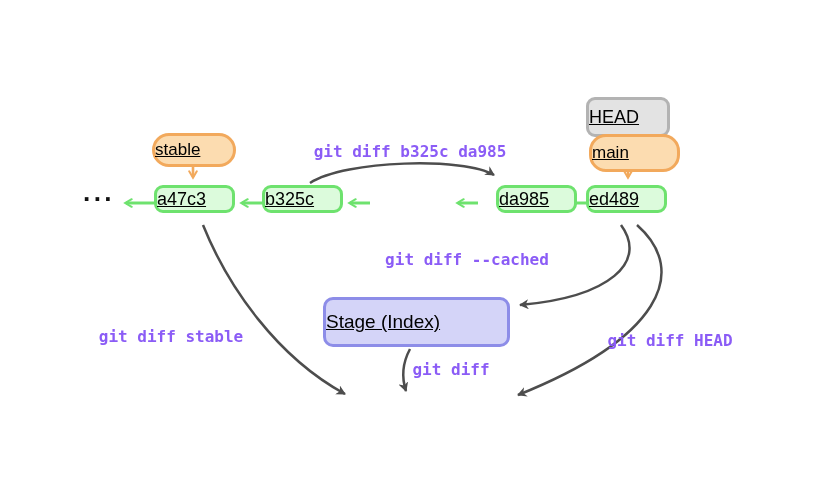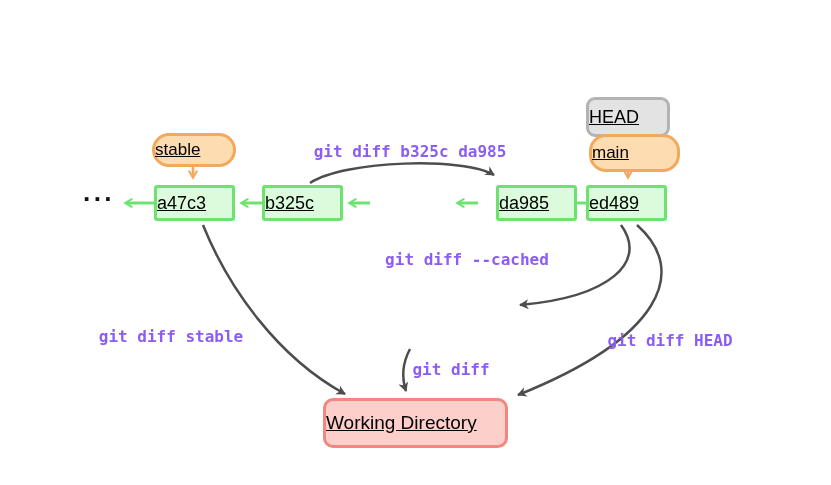--- a/index.html
+++ b/index.html
@@ -12,24 +12,24 @@
   }
   #arrows{position:absolute;left:0;top:0;pointer-events:none;}
   .node{
     position:absolute;
     display:flex;align-items:center;justify-content:flex-start;
     box-sizing:border-box;
     color:#000000;
     text-decoration:underline;
   }
   .commit{
-    width:81px;height:36px;top:185px;
+    width:81px;height:28px;top:185px;
     background:var(--commit-fill);
     border:3px solid var(--commit-border);
-    border-radius:3px;
+    border-radius:9px;
     font-size:18px;
   }
   .ref{
     background:var(--ref-fill);
     border:3px solid var(--ref-border);
     border-radius:17px;
     font-size:17px;
   }
   .ref-stable{left:152px;top:133px;width:84px;height:34px;}
   .ref-main{left:589px;top:134px;width:91px;height:38px;z-index:3;}
@@ -127,22 +127,22 @@
   <div class="node ref ref-stable">
     <span>stable</span>
   </div>
   <div class="node head">
     <span>HEAD</span>
   </div>
   <div class="node ref ref-main">
     <span>main</span>
   </div>
 
-  <div class="node area area-working">
-    <span>Working Directory</span>
+  <div class="node area area-stage">
+    <span>Stage (Index)</span>
   </div>
 
   <div class="cmd" style="left:410px;top:151px">git diff b325c da985</div>
   <div class="cmd" style="left:467px;top:259px">git diff --cached</div>
   <div class="cmd" style="left:451px;top:369px">git diff</div>
   <div class="cmd" style="left:670px;top:340px">git diff HEAD</div>
   <div class="cmd" style="left:171px;top:336px">git diff stable</div>
 
 </div>
 

